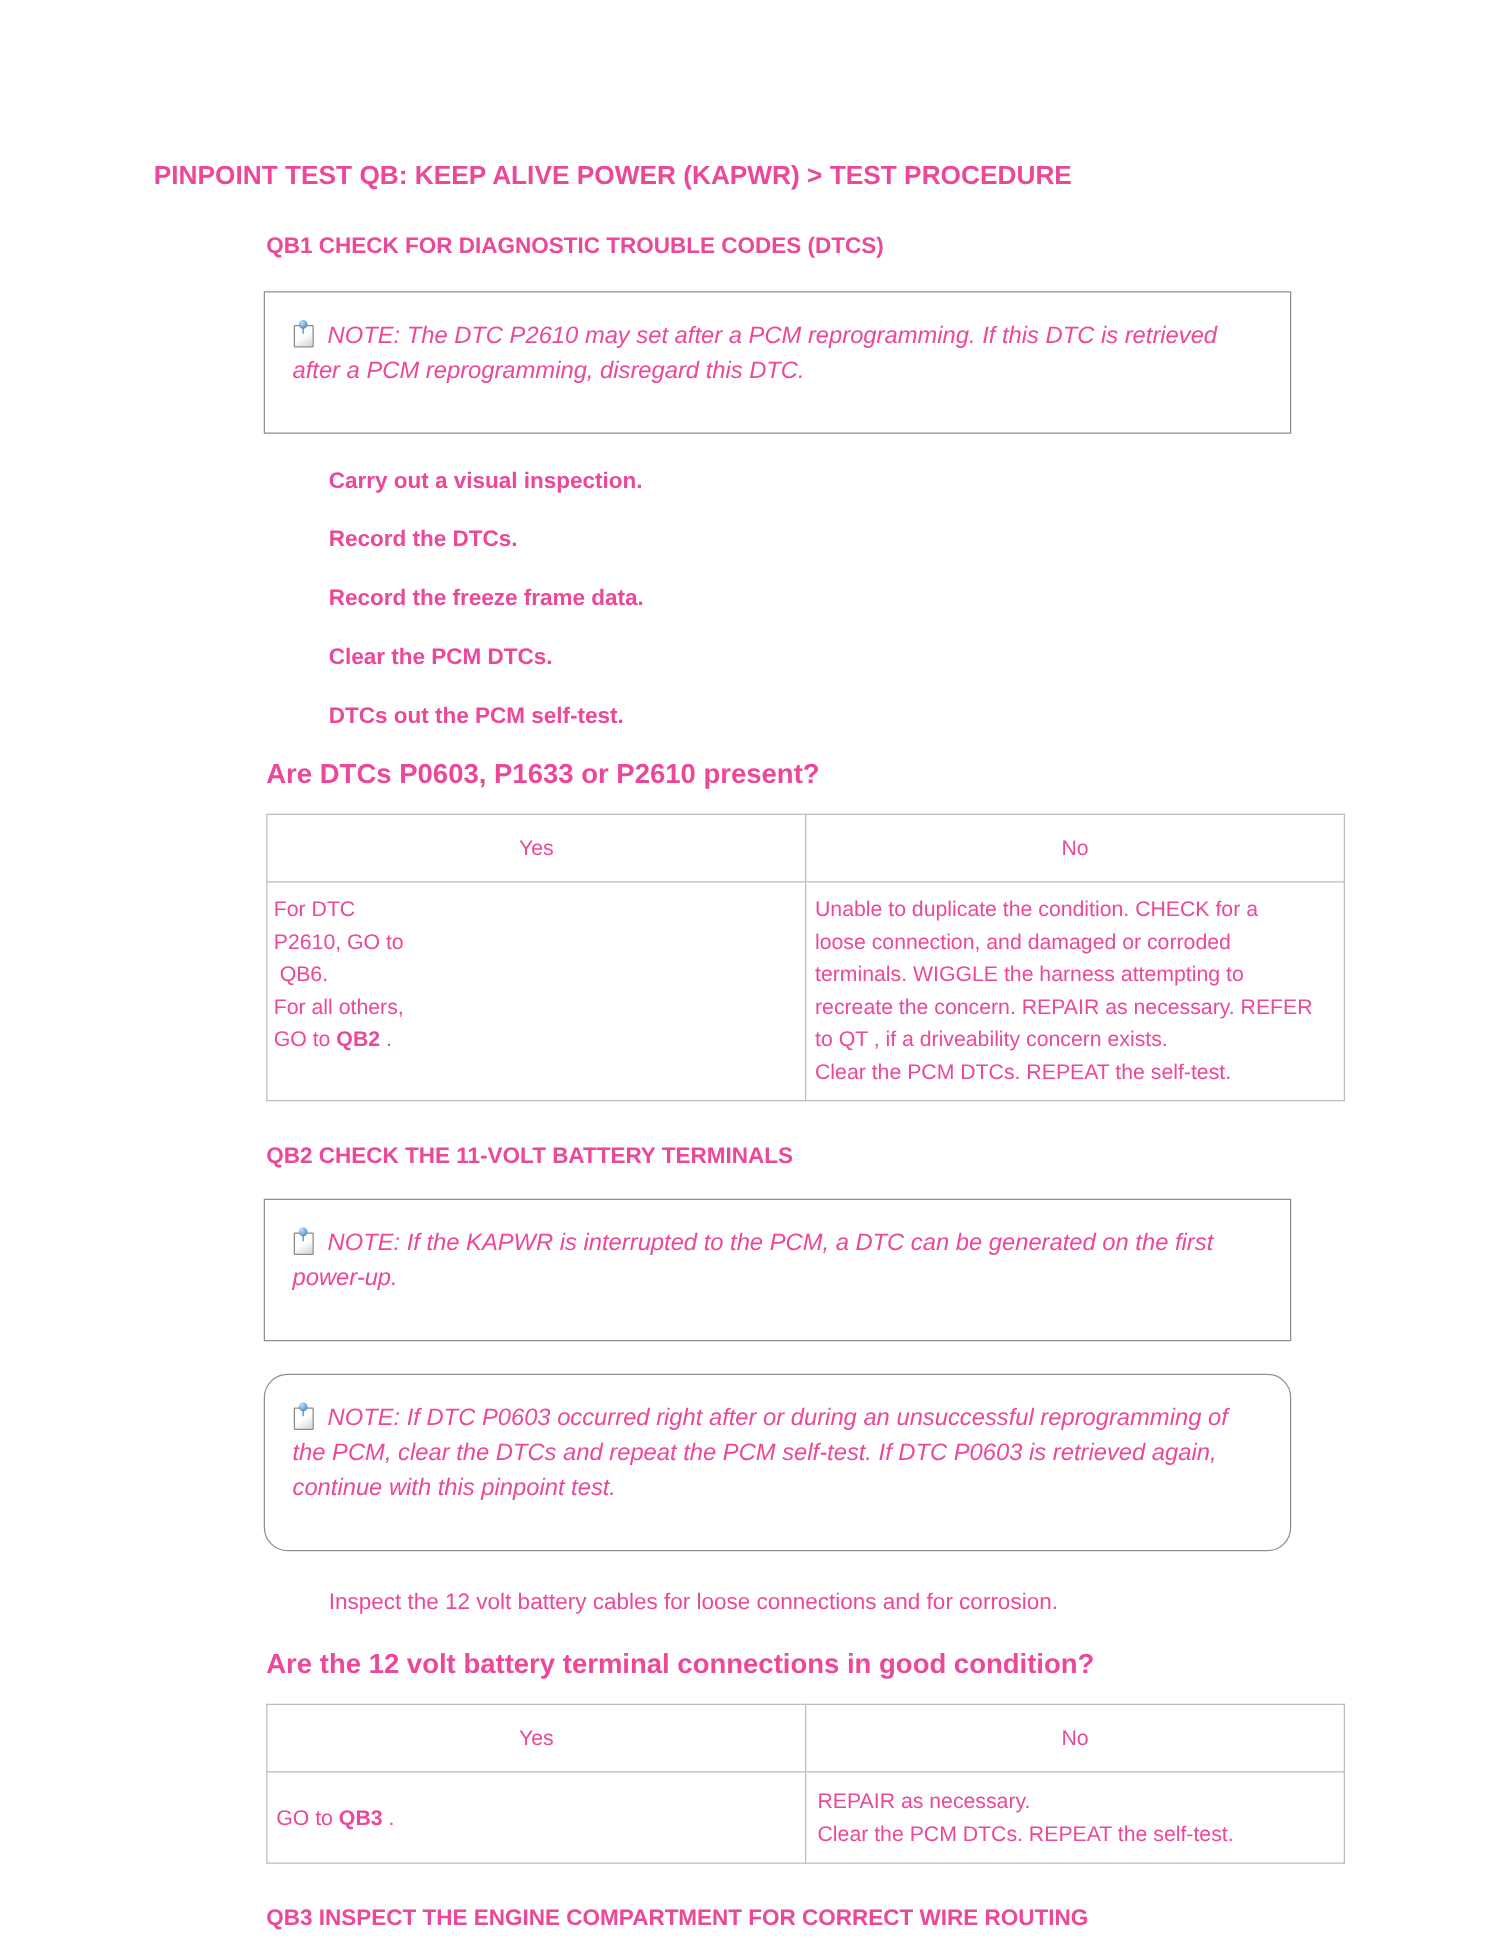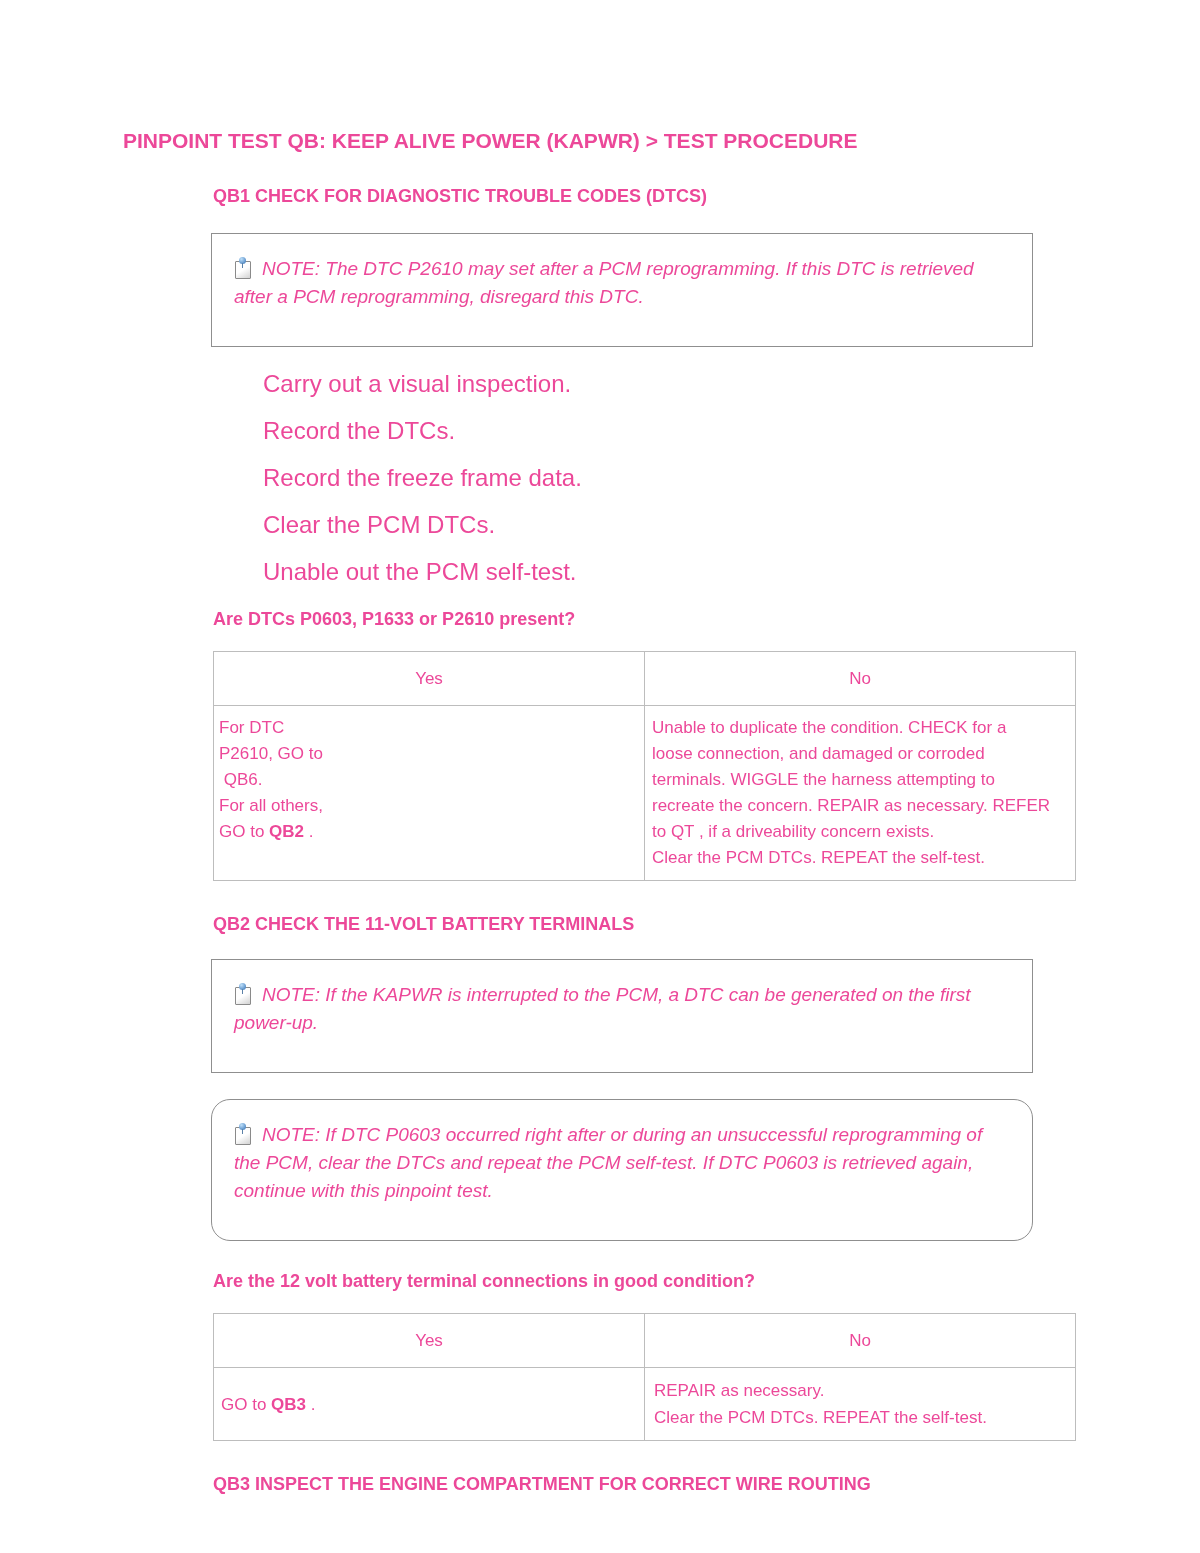--- a/index.html
+++ b/index.html
@@ -75,31 +75,32 @@
     content:"";
     position:absolute;
     left:3px;
     top:6px;
     width:1px;
     height:5px;
     background:#5b81a8;
   }
   .step{
     margin:27px 0 0 263px;
-    font-size:24px;
+    font-size:18px;
     line-height:20px;
+    font-weight:bold;
   }
   .step-single{
     margin:30px 0 0 263px;
     font-size:18px;
     line-height:20px;
   }
   .question{
     margin:27px 0 0 213px;
-    font-size:18px;
+    font-size:22px;
     line-height:20px;
     font-weight:bold;
   }
   .q2{margin-top:30px;}
   table.decision{
     margin:22px 0 0 213px;
     width:863px;
     border-collapse:collapse;
     font-size:17px;
     table-layout:fixed;
@@ -148,21 +149,21 @@
   <h2 class="section-heading">QB1 CHECK FOR DIAGNOSTIC TROUBLE CODES (DTCS)</h2>
 
   <div class="notebox nb1">
     <p class="note-text"><span class="note-icon"><span class="pin"></span><span class="paper"></span></span><span>NOTE: The DTC P2610 may set after a PCM reprogramming. If this DTC is retrieved after a PCM reprogramming, disregard this DTC.</span></p>
   </div>
 
   <div class="step">Carry out a visual inspection.</div>
   <div class="step">Record the DTCs.</div>
   <div class="step">Record the freeze frame data.</div>
   <div class="step">Clear the PCM DTCs.</div>
-  <div class="step">Unable out the PCM self-test.</div>
+  <div class="step">DTCs out the PCM self-test.</div>
 
   <p class="question">Are DTCs P0603, P1633 or P2610 present?</p>
 
   <table class="decision">
     <tbody>
         <tr>
       <th class="t1-yes-h">Yes</th>
       <th>No</th>
     </tr>
     <tr>
@@ -184,20 +185,21 @@
   <h2 class="section-heading">QB2 CHECK THE 11-VOLT BATTERY TERMINALS</h2>
 
   <div class="notebox nb2">
     <p class="note-text"><span class="note-icon"><span class="pin"></span><span class="paper"></span></span><span>NOTE: If the KAPWR is interrupted to the PCM, a DTC can be generated on the first power-up.</span></p>
   </div>
 
   <div class="notebox nb3">
     <p class="note-text"><span class="note-icon"><span class="pin"></span><span class="paper"></span></span><span>NOTE: If DTC P0603 occurred right after or during an unsuccessful reprogramming of the PCM, clear the DTCs and repeat the PCM self-test. If DTC P0603 is retrieved again, continue with this pinpoint test.</span></p>
   </div>
 
+  <div class="step-single">Inspect the 12 volt battery cables for loose connections and for corrosion.</div>
 
   <p class="question q2">Are the 12 volt battery terminal connections in good condition?</p>
 
   <table class="decision">
     <tbody>
         <tr>
       <th class="t2-yes-h">Yes</th>
       <th>No</th>
     </tr>
     <tr>

